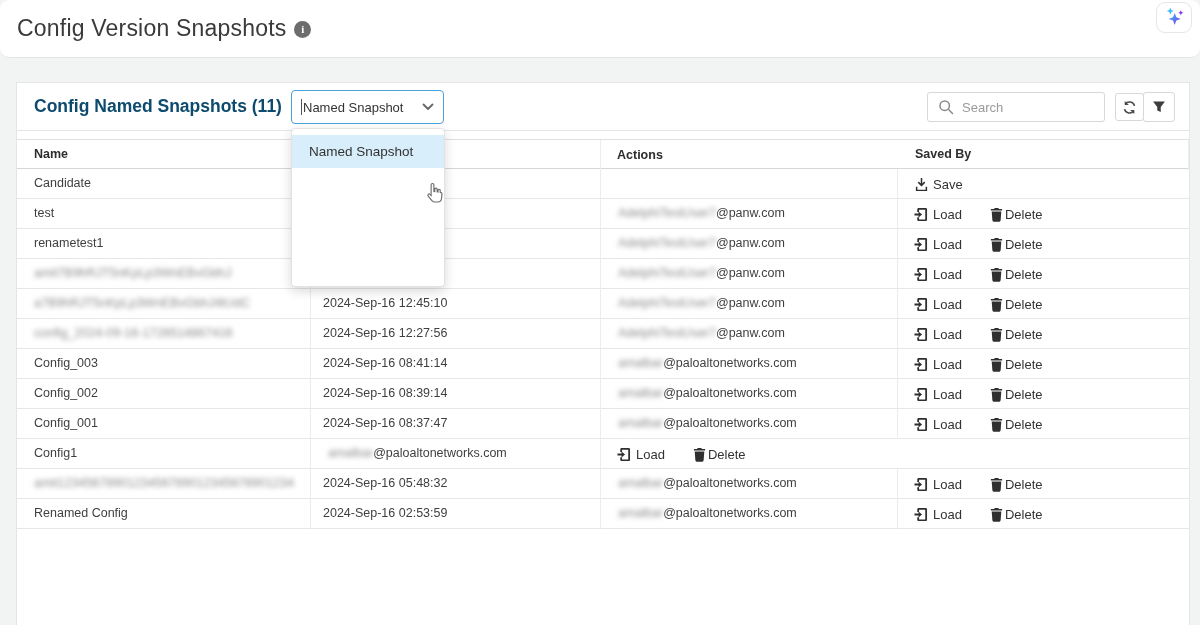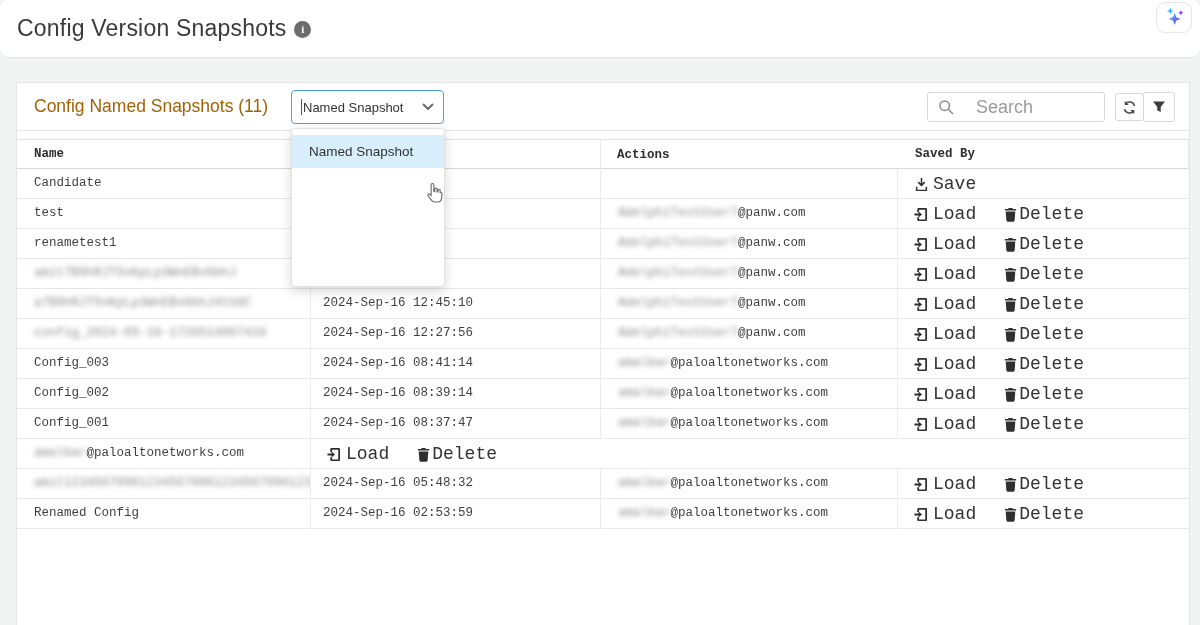--- a/index.html
+++ b/index.html
@@ -32,71 +32,71 @@
     display:flex; align-items:center; justify-content:center; cursor:pointer;
   }
   
   .card {
     position:absolute; left:16px; top:82px; width:1174px; bottom:0;
     background:#fff; border:1px solid #e4e5e5; border-bottom:none;
   }
   .card-header { position:relative; height:48px; border-bottom:1px solid #e4e5e5; }
   .card-title {
     position:absolute; left:17px; top:13px;
-    font-size:17.5px; font-weight:400; color:#a16207;
+    font-size:17.5px; font-weight:700; color:#0c4a6e;
   }
   
   .type-select {
     position:absolute; left:274px; top:7px; width:153px; height:34px;
     border:1.5px solid #4aa0dc; border-radius:4px; background:#fff;
     display:flex; align-items:center; padding:0 9px; cursor:pointer;
   }
   .type-select .caret { width:1px; height:16px; background:#555; margin-right:1px; }
   .type-select .val { font-size:13px; color:#333; }
   .type-select .chev { margin-left:auto; color:#666; display:flex; }
   
   .right-controls {
     position:absolute; right:14px; top:9px; display:flex; align-items:center; gap:10px;
   }
   .search-box {
     width:178px; height:30px; border:1px solid #d8d8d8; border-radius:3px;
     display:flex; align-items:center; background:#fff;
   }
   .search-box .mag { color:#8a8a8a; margin-left:10px; display:flex; }
-  .search-box .ph { font-size:18px; color:#9a9a9a; margin-left:22px; }
+  .search-box .ph { font-size:13px; color:#9a9a9a; margin-left:8px; }
   .btn-group { display:flex; align-items:center; }
   .icon-btn {
     background:#fff; border:1px solid #d8d8d8; border-radius:3px;
     display:flex; align-items:center; justify-content:center;
     color:#4a4a4a; cursor:pointer;
   }
   .refresh-btn { width:29px; height:28px; margin-right:-1px; }
   .filter-btn  { width:32px; height:30px; color:#3d3d3d; }
   
   .table { position:absolute; top:56px; left:0; right:0; }
   .trow {
     display:grid; grid-template-columns:294px 290px 297px auto;
-    height:30px; align-items:center;font-family:Liberation Mono, monospace;
+    height:30px; align-items:center;
   }
   .thead { border-top:1px solid #e0e0e0; border-bottom:1px solid #d7d7d7; }
   .thead .cell { font-weight:bold; color:#2d2d2d; }
   .tbody .trow { border-bottom:1px solid #e7e7e7; }
   .cell {
     font-size:12.5px; color:#3f3f3f; height:30px; line-height:29px;
     padding-left:17px; white-space:nowrap; overflow:hidden;
   }
   .cell.c1, .cell.c2, .cell.c3 { border-right:1px solid #ececec; }
   .cell.c2 { padding-left:12px; }
   .cell.c4 { padding-left:16px; display:flex; align-items:center; }
   .blur { filter:blur(2.6px); color:#8c8c8c; }
   .action {
     display:inline-flex; align-items:center; color:#333; cursor:pointer;
   }
   .action svg { color:#2f2f2f; }
-  .action .lbl { font-size:18px; margin-left:4px; }
+  .action .lbl { font-size:13px; margin-left:4px; }
   .action + .action { margin-left:27px; }
   .action.delete .lbl { margin-left:1px; }
   
   .dd-panel {
     position:absolute; left:274px; top:45px; width:154px; height:159px;
     background:#fff; border:1px solid #e2e2e2; border-radius:4px;
     box-shadow:0 4px 12px rgba(0,0,0,.16); z-index:5; padding-top:6px;
   }
   .dd-option {
     height:33px; line-height:33px; padding-left:17px;
@@ -372,20 +372,21 @@
         <svg width="15" height="15" viewBox="0 0 16 16">
           <path fill="currentColor" d="M6 1h4l.5 1.1H14v1.7H2V2.1h3.5z"></path>
           <path fill="currentColor" d="M2.9 4.9h10.2l-.7 9.3c-.1.9-.8 1.6-1.7 1.6H5.3c-.9 0-1.6-.7-1.7-1.6z"></path>
         </svg>
         <span class="lbl">Delete</span>
       </span>
     </div>
   </div>
 
   <div class="trow">
+    <div class="cell c1"><span>Config1</span></div>
     <div class="cell c3"><span class="blur">amalbar</span><span>@paloaltonetworks.com</span></div>
     <div class="cell c4">
 
       <span class="action">
         <svg width="15" height="15" viewBox="0 0 16 16">
           <path fill="currentColor" d="M4.9 1h7.6c.8 0 1.4.6 1.4 1.4v11.2c0 .8-.6 1.4-1.4 1.4H4.9c-.8 0-1.4-.6-1.4-1.4v-2.8h1.9v2.4h6.6V2.8H5.4v2.4H3.5V2.4C3.5 1.6 4.1 1 4.9 1z"></path>
           <path fill="currentColor" d="M.5 6.9h4.3V4.7L8.6 8l-3.8 3.3V9.1H.5z"></path>
         </svg>
         <span class="lbl">Load</span>
       </span>

